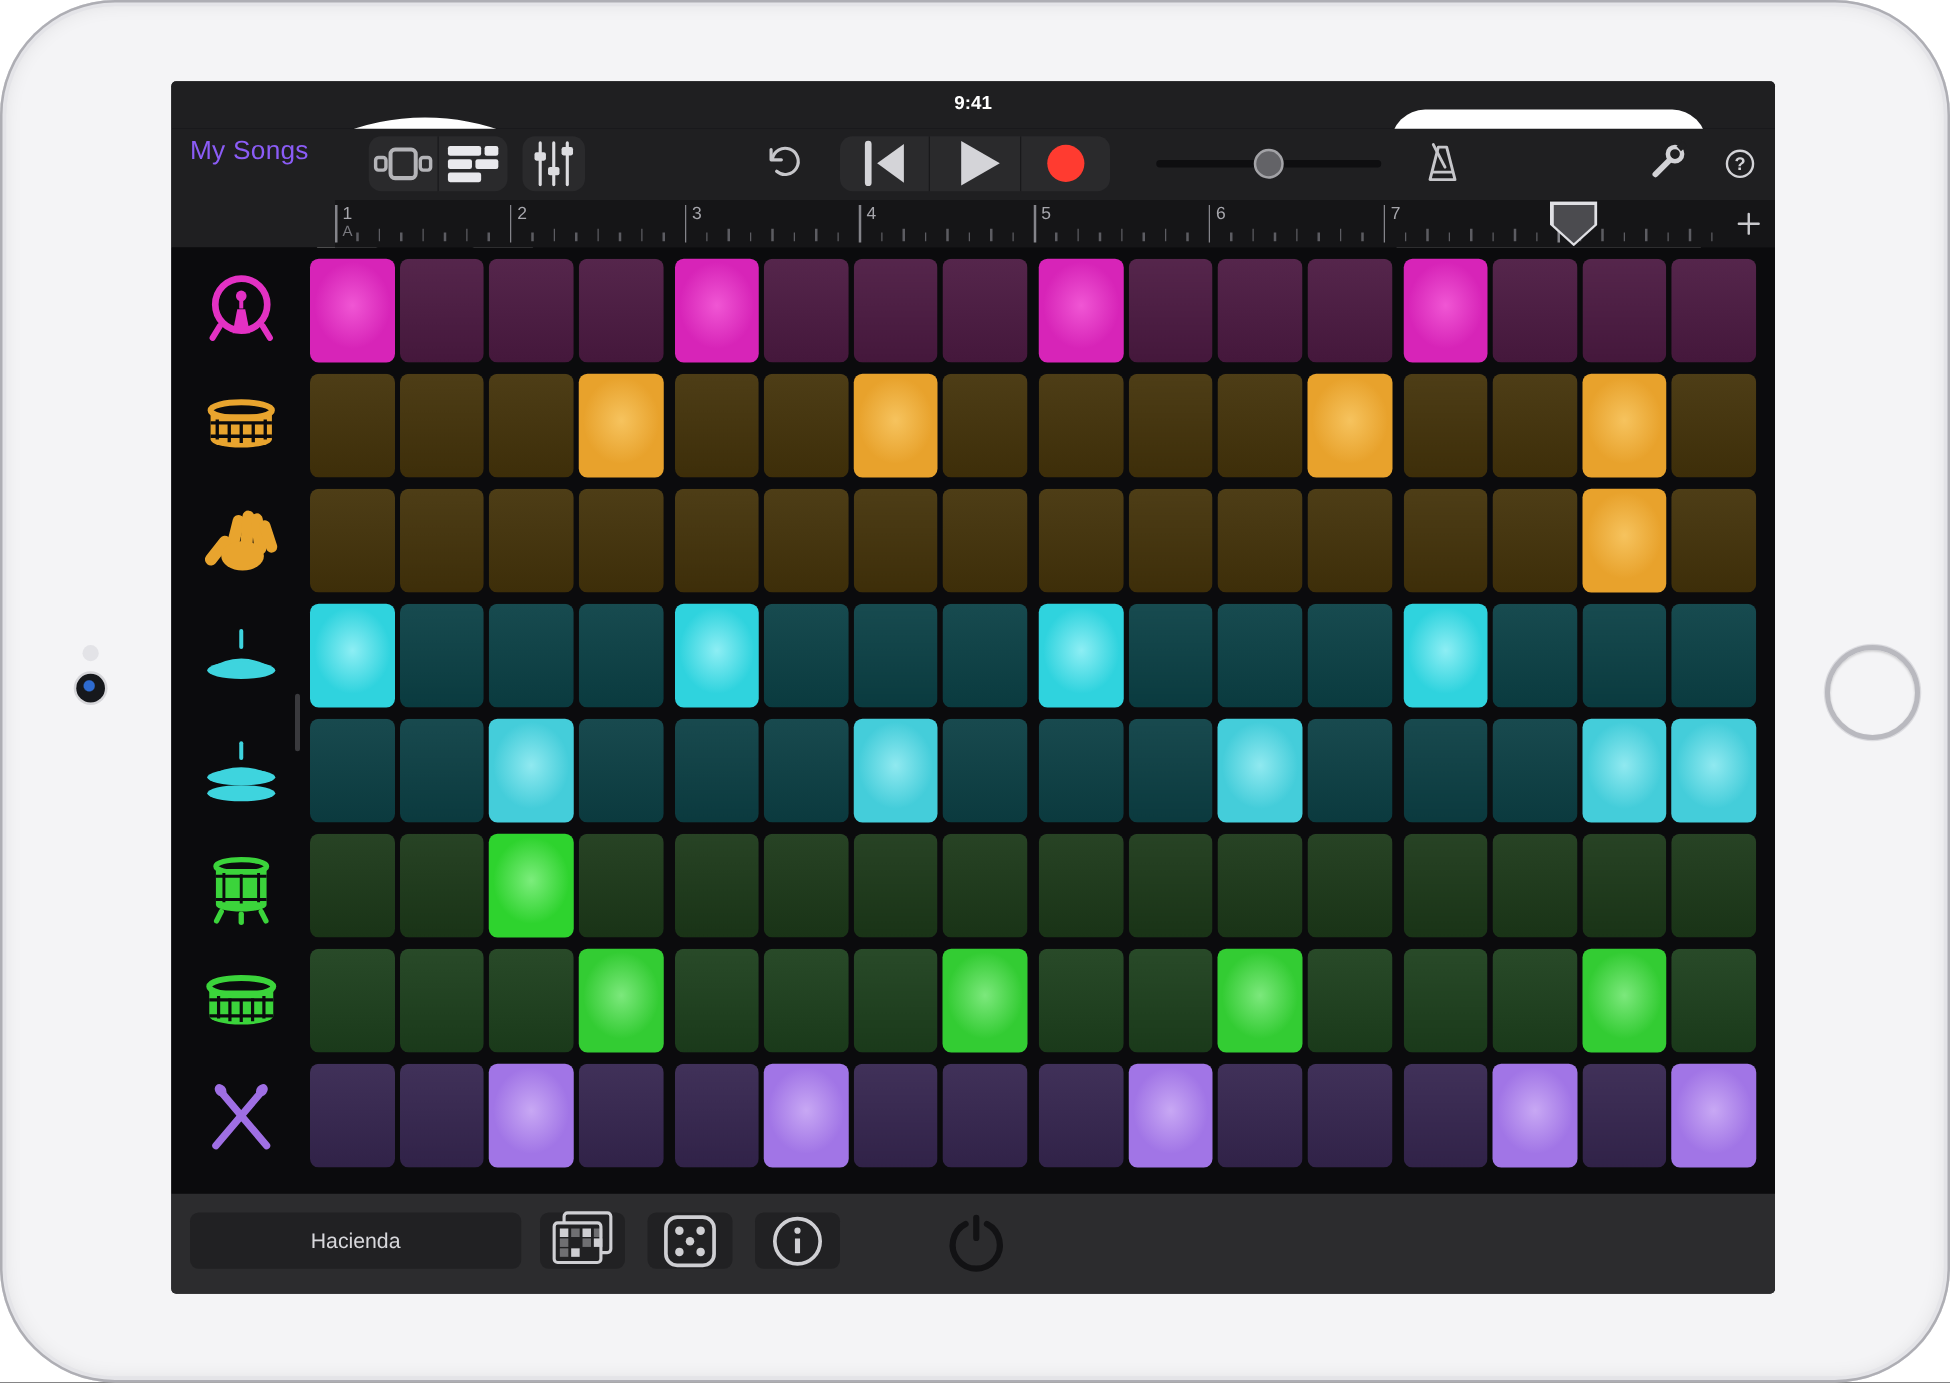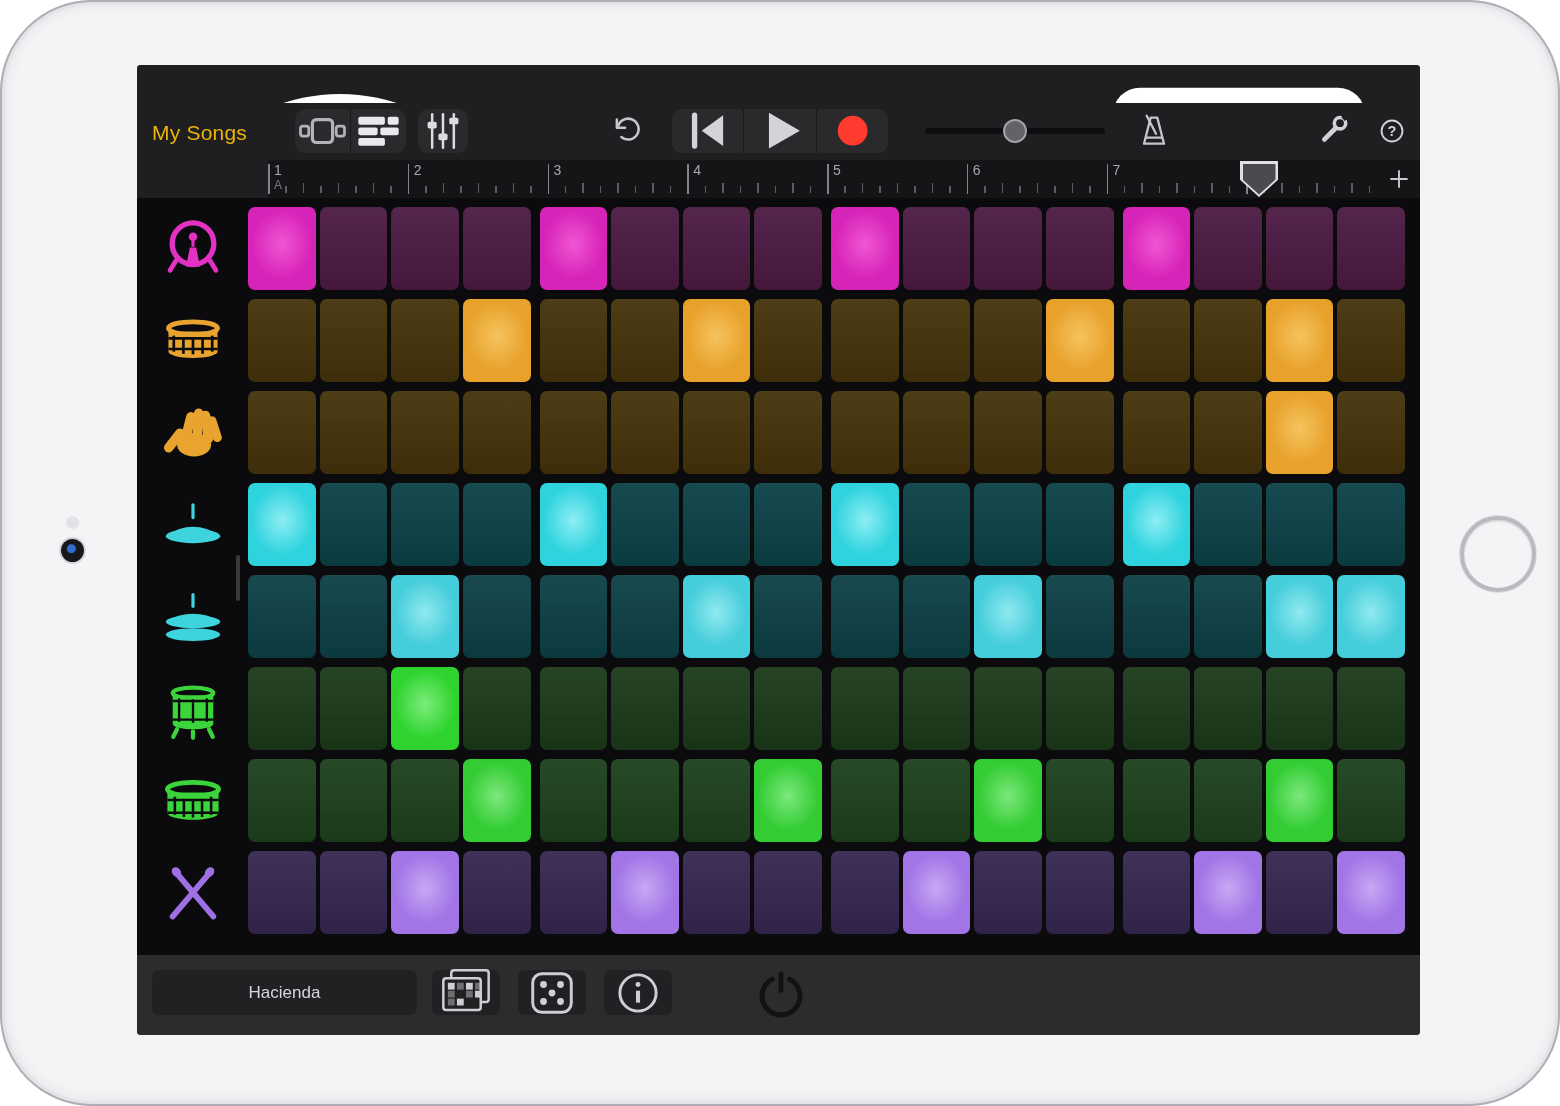--- a/index.html
+++ b/index.html
@@ -26,21 +26,21 @@
   .sb-right{position:absolute;right:14px;top:9px;display:flex;align-items:center;gap:6px;}
   .sb-right svg{width:33px;height:17px;}
   
   .toolbar{position:absolute;left:0;top:38px;right:0;height:57px;background:#1f1f21;}
   .tb-btn{position:absolute;top:6px;height:44px;border-radius:10px;background:#2a2a2c;
           display:flex;align-items:center;justify-content:center;}
   .tb-group{position:absolute;top:6px;height:44px;border-radius:10px;background:#2a2a2c;display:flex;overflow:hidden;}
   .tb-seg{display:flex;align-items:center;justify-content:center;height:100%;}
   .tb-seg + .tb-seg{border-left:1.5px solid #19191b;}
   .tb-seg svg,.tb-btn svg{width:36px;height:36px;}
-  .mysongs{position:absolute;left:15px;top:18px;font-size:21px;color:#eab308;letter-spacing:.2px;cursor:default;}
+  .mysongs{position:absolute;left:15px;top:6px;font-size:21px;color:#8b5cf6;letter-spacing:.2px;cursor:default;}
   .icon-btn{position:absolute;top:6px;height:44px;display:flex;align-items:center;justify-content:center;background:none;}
   .slider{position:absolute;left:788px;top:25px;width:180px;height:6px;border-radius:3px;background:#0e0e10;}
   .slider .knob{position:absolute;left:50%;top:50%;transform:translate(-50%,-50%);width:24px;height:24px;
                 border-radius:50%;background:#636367;border:2px solid #a2a2a6;box-sizing:border-box;}
   
   .ruler-row{position:absolute;left:0;top:95px;right:0;height:38px;background:#1f1f21;}
   .ruler{position:absolute;left:131px;top:0;right:0;bottom:0;background:#151517;}
   .ruler-marks{position:absolute;left:0;top:0;width:1118px;height:100%;display:flex;}
   .ruler-bar{flex:1;position:relative;}
   .bar-tick{position:absolute;left:0;top:4px;bottom:4px;width:1.5px;background:#84848a;}
@@ -96,20 +96,21 @@
       <span>
           <svg viewBox="0 0 34 26" style="width: 100%; height: 100%; display: block;">
             <g fill="none" stroke="#fff" stroke-width="3.2" stroke-linecap="round">
               <path d="M3.5 9.5 a19 19 0 0 1 27 0"></path>
               <path d="M8.5 15 a12 12 0 0 1 17 0"></path>
             </g>
             <circle cx="17" cy="21" r="3" fill="#fff"></circle>
           </svg>
         </span>
     </div>
+    <div class="sb-time">9:41</div>
     <div class="sb-right">
       <span>100%</span>
       <span>
           <svg viewBox="0 0 44 22" style="width: 100%; height: 100%; display: block;">
             <rect x="1" y="2" width="37" height="18" rx="4" fill="#fff"></rect>
             <path d="M40 8 v6 a4 4 0 0 0 3 -3 a4 4 0 0 0 -3 -3" fill="#fff"></path>
           </svg>
         </span>
     </div>
   </div>

